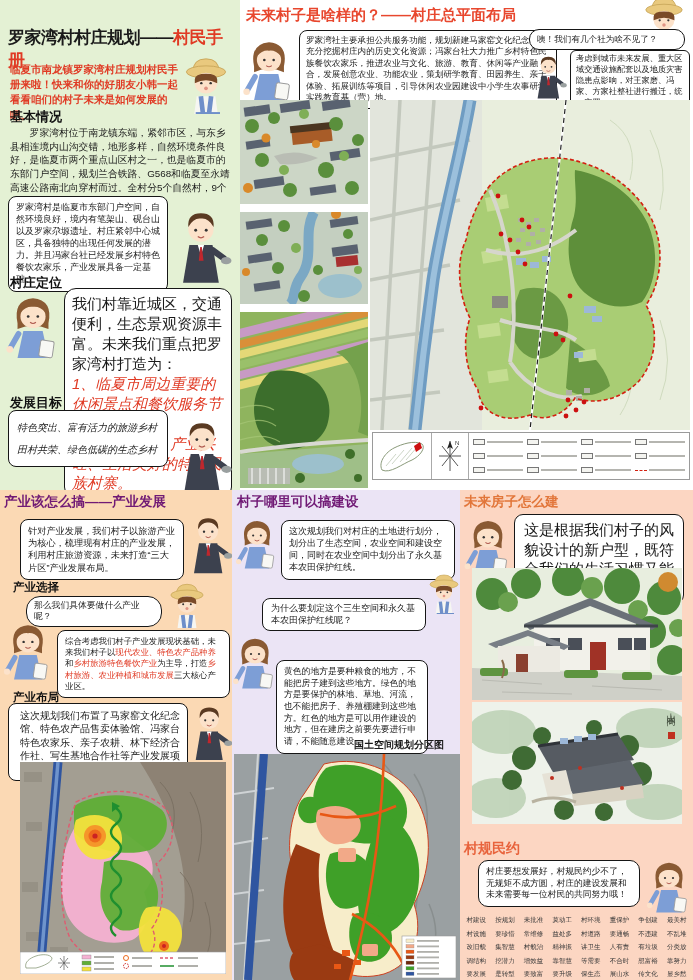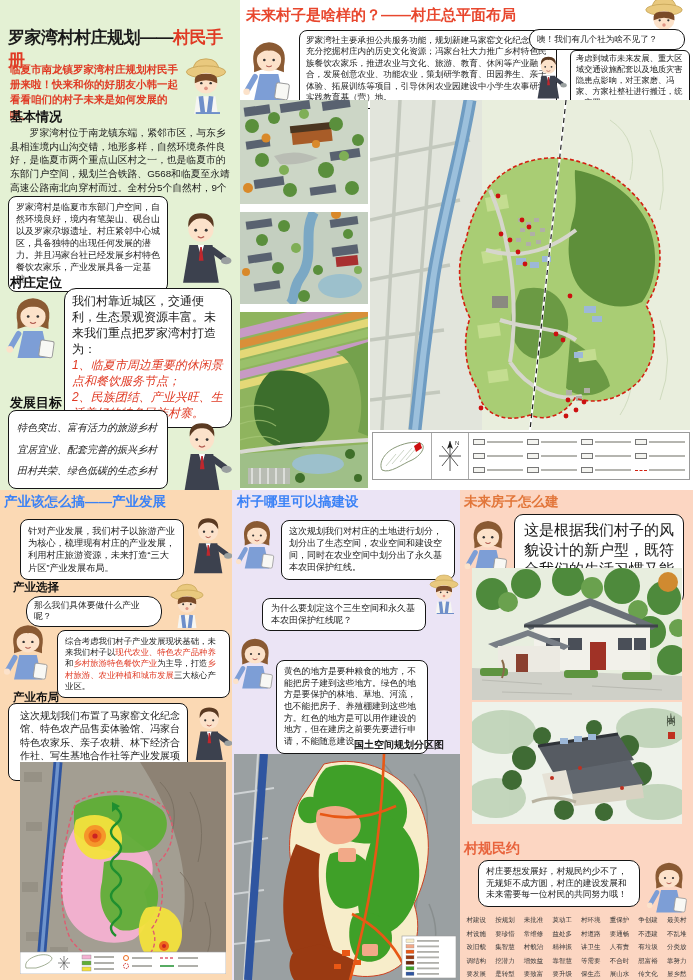--- a/index.html
+++ b/index.html
@@ -6,21 +6,21 @@
   #poster{position:relative;width:693px;height:980px;background:#ffffff;overflow:hidden;
           font-family:"Liberation Sans","DejaVu Sans",sans-serif;color:#1a1a1a;}
   .abs{position:absolute;box-sizing:border-box;}
   .panel{position:absolute;box-sizing:border-box;}
   .callout{position:absolute;box-sizing:border-box;background:#fff;border:1.5px solid #161616;
            border-radius:8px;padding:5px 7px;line-height:1.33;}
   .bubble{position:absolute;box-sizing:border-box;background:#fff;border:1.5px solid #161616;
           border-radius:14px;padding:4px 8px;line-height:1.3;}
   .h-sec{position:absolute;font-weight:bold;color:#111;}
   .h-red{position:absolute;font-weight:bold;color:#e8472e;}
-  .h-gold{position:absolute;font-weight:bold;color:#3b82f6;}
+  .h-gold{position:absolute;font-weight:bold;color:#701a75;}
   .red-t{color:#e03a24;}
   .seg-red{color:#e03a24;}
   .goals-line{font-family:"DejaVu Serif","Liberation Serif",serif;font-style:italic;
               font-size:10px;line-height:2.15;color:#222;white-space:nowrap;}
   .covenant-grid{position:absolute;display:grid;grid-template-columns:repeat(8,1fr);
                  row-gap:4.5px;font-size:6.5px;color:#3a3a3a;text-align:center;letter-spacing:0;}
   .covenant-cell{white-space:nowrap;}
   .legend-strip{position:absolute;background:#fff;border:1px solid #9a9a9a;display:flex;align-items:stretch;}
   .legend-cell{border-right:1px solid #aaa;display:flex;align-items:center;justify-content:center;}
   .legend-grid{flex:1;display:grid;grid-template-columns:repeat(4,1fr);grid-auto-rows:1fr;
@@ -94,30 +94,29 @@
 
   <div class="callout" style="left:8px;top:196px;width:160px;font-size:9px;">罗家湾村是临夏市东部门户空间，自然环境良好，境内有笔架山、砚台山以及罗家尕塬遗址。村庄紧邻中心城区，具备独特的出现任何发展的潜力。并且冯家台社已经发展乡村特色餐饮农家乐，产业发展具备一定基础。</div>
   <svg class="abs" style="left:170px;top:206px;width:64px;height:82px;" viewBox="0 0 60 78">
       <use href="#sym-man" width="60" height="80"></use>
     </svg>
 
   <div class="h-sec" style="left:10px;top:274px;font-size:13px;">村庄定位</div>
   <svg class="abs" style="left:4px;top:292px;width:58px;height:78px;" viewBox="0 0 60 80">
       <use href="#sym-woman" width="60" height="80"></use>
     </svg>
-  <div class="callout" style="left:64px;top:288px;width:168px;border-radius:12px;font-size:12px;">
+  <div class="callout" style="left:64px;top:288px;width:168px;border-radius:12px;font-size:15px;">
     <div>我们村靠近城区，交通便利，生态景观资源丰富。未来我们重点把罗家湾村打造为：</div>
     <div class="red-t" style="font-style:italic;">1、临夏市周边重要的休闲景点和餐饮服务节点；</div>
     <div class="red-t" style="font-style:italic;">2、民族团结、产业兴旺、生活美好的特色民族村寨。</div>
   </div>
 
   <div class="h-sec" style="left:10px;top:394px;font-size:13px;">发展目标</div>
   <div class="callout" style="left:8px;top:410px;width:160px;padding:6px 8px;">
     <div class="goals-line">特色突出、富有活力的旅游乡村</div>
-    <div class="goals-line">宜居宜业、配套完善的振兴乡村</div>
     <div class="goals-line">田村共荣、绿色低碳的生态乡村</div>
   </div>
   <svg class="abs" style="left:172px;top:416px;width:62px;height:80px;" viewBox="0 0 60 78">
       <use href="#sym-man" width="60" height="80"></use>
     </svg>
 
   <div class="h-red" style="left:246px;top:6px;width:440px;font-size:15px;">未来村子是啥样的？——村庄总平面布局</div>
   <svg class="abs" style="left:241px;top:32px;width:56px;height:84px;" viewBox="0 0 60 80">
       <use href="#sym-woman" width="60" height="80"></use>
     </svg>

